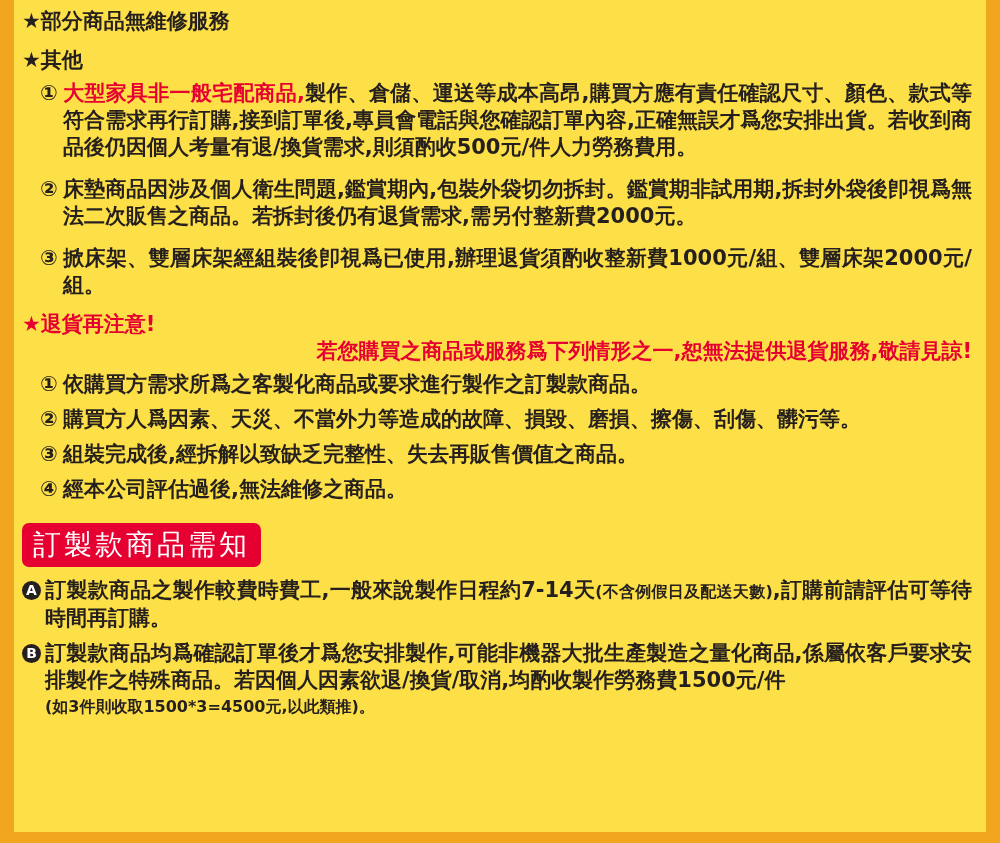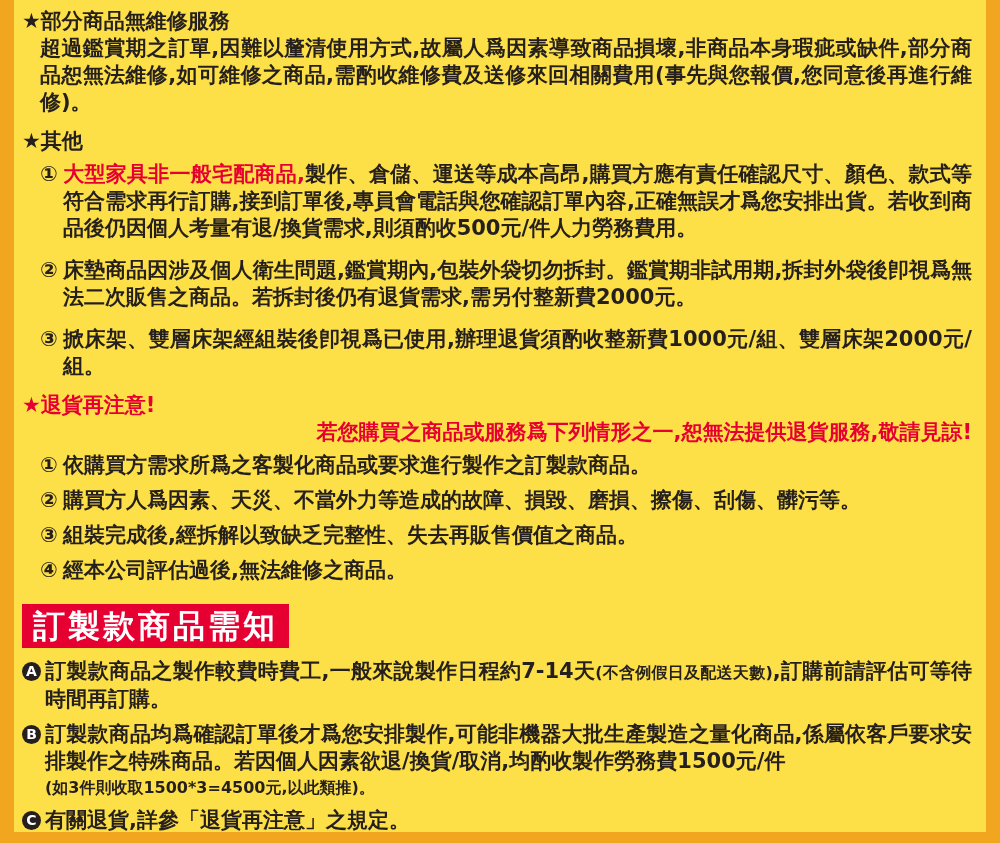--- a/index.html
+++ b/index.html
@@ -39,25 +39,26 @@
   }
   .item.first { margin-top:6px; }
   .item.gap  { margin-top:15px; }
   .marker { display:inline-block; width:23px; text-indent:0; }
   .subtitle { margin-top:0;text-align:right; }
   .banner-row { margin-top:20px; }
   .banner {
     display:inline-block;
     background:#E60032;
     color:#ffffff;
-    font-size:32px;
+    font-size:28px;
     line-height:36px;
     padding:4px 11px;
     letter-spacing:3px;
-    font-weight:700;
+    font-weight:400;
+    border-radius:7px;
   }
   .citem {
     padding-left:23px;
     text-indent:-23px;
     margin-top:8px;
     text-align:justify;
     text-justify:inter-character;
   }
   .citem.first { margin-top:10px; }
   .cmark {
@@ -76,21 +77,20 @@
   .small { font-size:16px;margin-top:40px; }
   .small.block { display:block; text-indent:0; line-height:22px; margin-top:2px; }
 </style>
 </head>
 <body>
 
 <div class="frame">
   <div class="content">
 
     <div class="heading"><span class="star">★</span><span>部分商品無維修服務</span></div>
-    <p class="indent jtext para">超過鑑賞期之訂單,因難以釐清使用方式,故屬人爲因素導致商品損壞,非商品本身瑕疵或缺件,部分商品恕無法維修,如可維修之商品,需酌收維修費及送修來回相關費用(事先與您報價,您同意後再進行維修)。</p>
 
     <div class="heading mt"><span class="star">★</span><span>其他</span></div>
     <div class="indent">
       <p class="item jtext first"><span class="marker">①</span><span class="red">大型家具非一般宅配商品,</span><span>製作、倉儲、運送等成本高昂,購買方應有責任確認尺寸、顏色、款式等符合需求再行訂購,接到訂單後,專員會電話與您確認訂單內容,正確無誤才爲您安排出貨。若收到商品後仍因個人考量有退/換貨需求,則須酌收500元/件人力勞務費用。</span></p>
       <p class="item jtext gap"><span class="marker">②</span><span>床墊商品因涉及個人衛生問題,鑑賞期內,包裝外袋切勿拆封。鑑賞期非試用期,拆封外袋後卽視爲無法二次販售之商品。若拆封後仍有退貨需求,需另付整新費2000元。</span></p>
       <p class="item jtext gap"><span class="marker">③</span><span>掀床架、雙層床架經組裝後卽視爲已使用,辦理退貨須酌收整新費1000元/組、雙層床架2000元/組。</span></p>
     </div>
 
     <div class="heading mt red"><span class="star">★</span><span>退貨再注意!</span></div>
     <p class="indent red subtitle">若您購買之商品或服務爲下列情形之一,恕無法提供退貨服務,敬請見諒!</p>
@@ -100,20 +100,19 @@
       <p class="item"><span class="marker">③</span><span>組裝完成後,經拆解以致缺乏完整性、失去再販售價值之商品。</span></p>
       <p class="item"><span class="marker">④</span><span>經本公司評估過後,無法維修之商品。</span></p>
     </div>
 
     <div class="banner-row"><span class="banner">訂製款商品需知</span></div>
 
     <p class="citem first"><span class="cmark">A</span><span>訂製款商品之製作較費時費工,一般來說製作日程約7-14天</span><span class="small">(不含例假日及配送天數)</span><span>,訂購前請評估可等待時間再訂購。</span></p>
 
     <p class="citem"><span class="cmark">B</span><span>訂製款商品均爲確認訂單後才爲您安排製作,可能非機器大批生產製造之量化商品,係屬依客戶要求安排製作之特殊商品。若因個人因素欲退/換貨/取消,均酌收製作勞務費1500元/件</span><span class="small block">(如3件則收取1500*3=4500元,以此類推)。</span></p>
 
-    <p class="citem"><span class="cmark">C</span><span>有關退貨,詳參「退貨再注意」之規定。</span></p>
 
   </div>
 
   <div class="edge left"></div>
   <div class="edge right"></div>
   <div class="edge bottom"></div>
 </div>
 
 </body></html>

